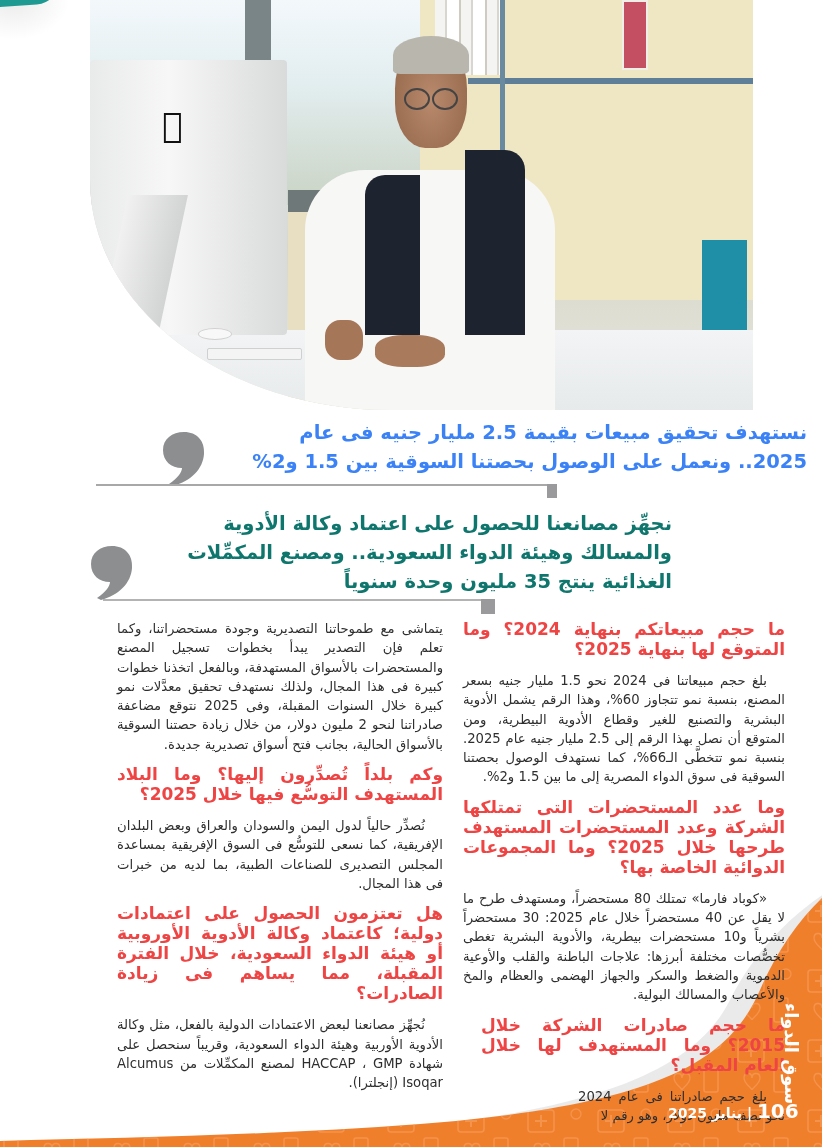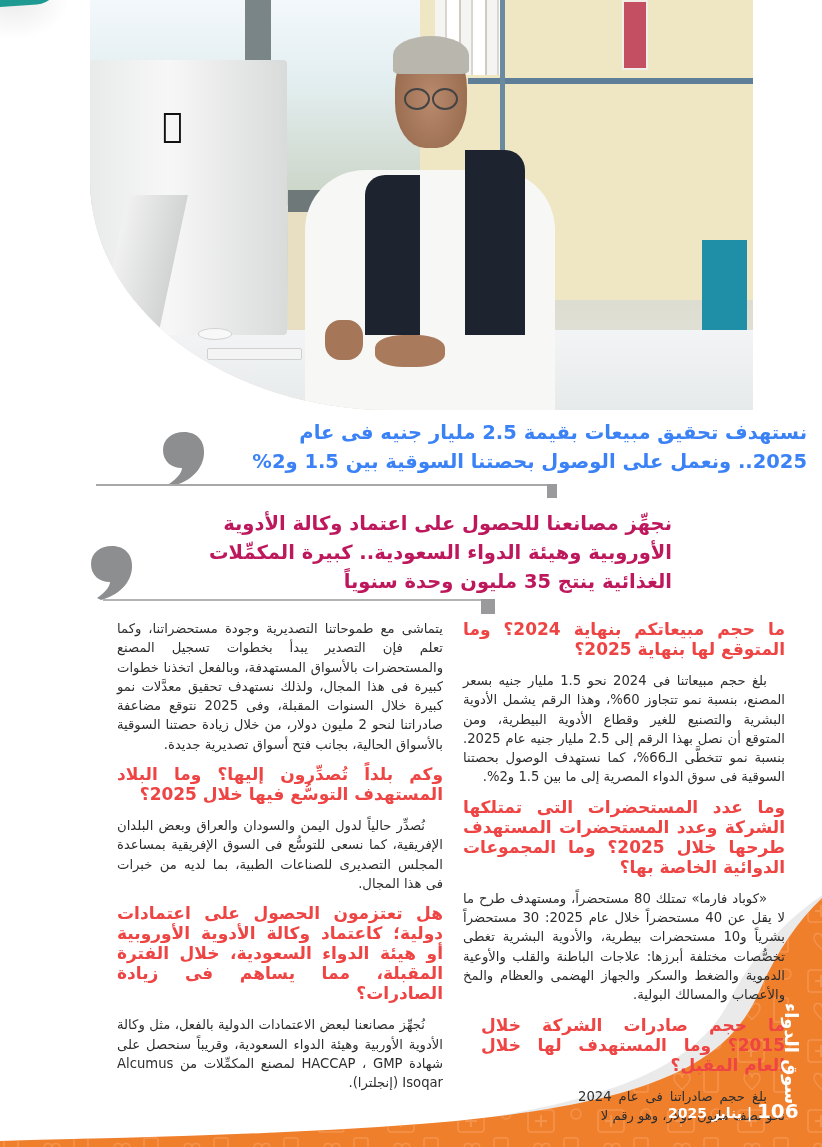--- a/index.html
+++ b/index.html
@@ -67,21 +67,21 @@
   }
   .comma-icon {
     position: absolute; width: 42px; height: 54px;
   }
   .rule1 { position: absolute; left: 96px; top: 484px; width: 452px; height: 2px; background: #a8a8a8; }
   .rule1-tab { position: absolute; left: 547px; top: 484px; width: 10px; height: 14px; background: #9a9a9c; }
 
   .quote2 {
     position: absolute; right: 150px; top: 509px; width: 560px;
     direction: rtl; text-align: right;
-    color: #be185d; font-weight: 600; font-size: 19.5px; line-height: 29px;
+    color: #0f766e; font-weight: 600; font-size: 19.5px; line-height: 29px;
   }
   .rule2 { position: absolute; left: 103px; top: 599px; width: 385px; height: 2px; background: #b3b3b3; }
   .rule2-tab { position: absolute; left: 481px; top: 599px; width: 14px; height: 15px; background: #9a9a9c; }
 
   
   .col {
     position: absolute; direction: rtl; text-align: justify;
     font-size: 13.2px; line-height: 19.3px; color: #2e2e2e;
     font-family: "DejaVu Sans", sans-serif;
     margin-left: 29px;
@@ -151,21 +151,21 @@
   <div>2025.. ونعمل على الوصول بحصتنا السوقية بين 1.5 و2%</div>
 </div>
 <div class="rule1"></div>
 <div class="rule1-tab"></div>
 
 <svg class="comma-icon" style="left:91px; top:546px;" viewBox="0 0 42 54">
   <path d="M21 0 C34 0 42 9 41 22 C40 37 28 49 10 54 L6 52 C15 46 19 40 19 36 C8 36 0 29 0 18 C0 7 9 0 21 0 Z" fill="#8d8e90"></path>
 </svg>
 <div class="quote2">
   <div>نجهِّز مصانعنا للحصول على اعتماد وكالة الأدوية</div>
-  <div>الأوروبية وهيئة الدواء السعودية.. كبيرة المكمِّلات</div>
+  <div>والمسالك وهيئة الدواء السعودية.. ومصنع المكمِّلات</div>
   <div>الغذائية ينتج 35 مليون وحدة سنوياً</div>
 </div>
 <div class="rule2"></div>
 <div class="rule2-tab"></div>
 
 <svg class="orange-band" viewBox="0 0 940 400">
   <defs>
     <linearGradient id="shade" x1="0" y1="0" x2="1" y2="0">
       <stop offset="0" stop-color="#ffffff" stop-opacity="0"></stop>
       <stop offset="1" stop-color="#c9c9c9" stop-opacity="0.6"></stop>

